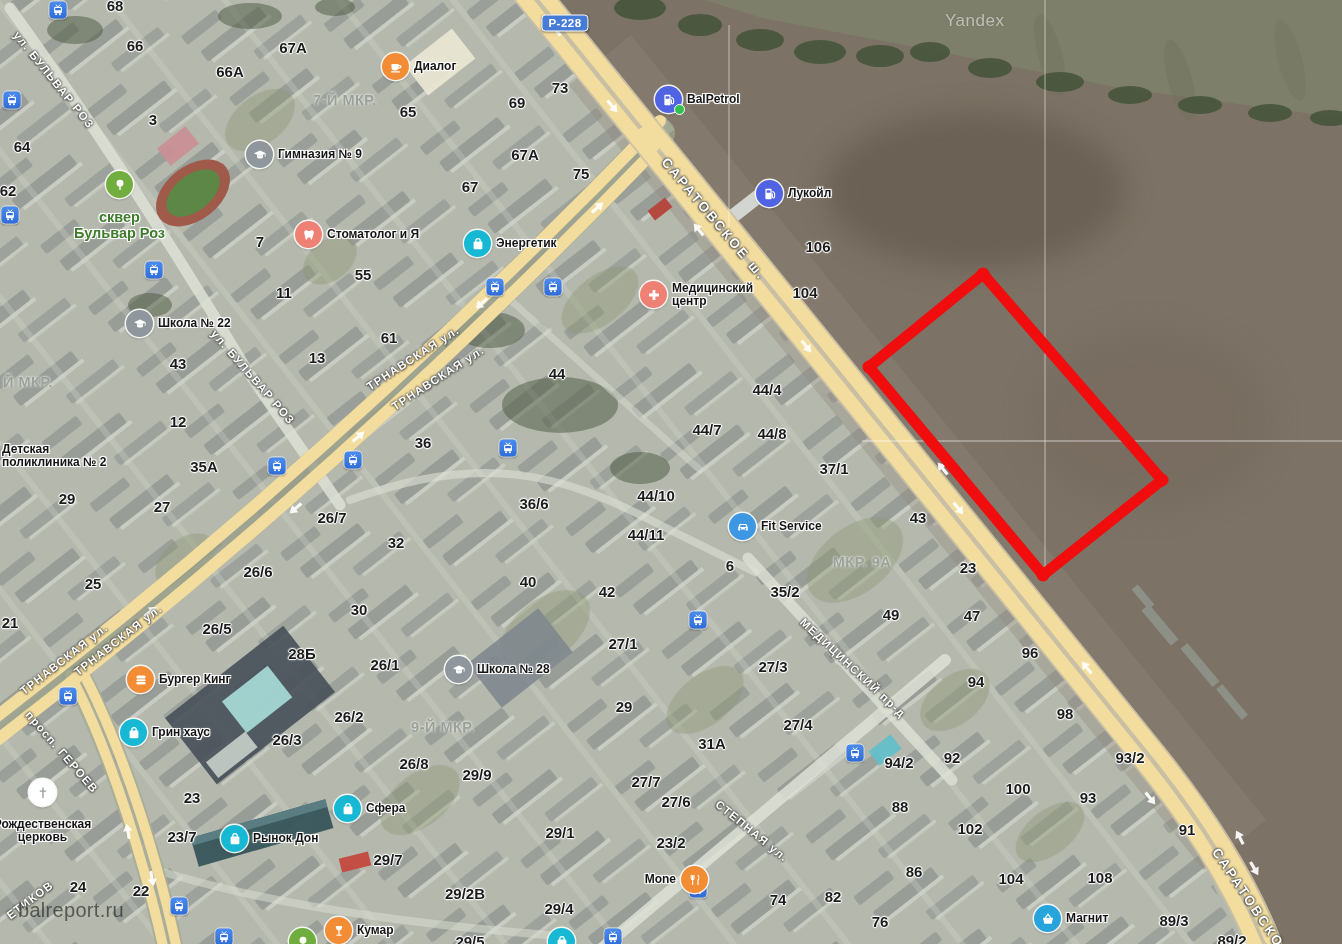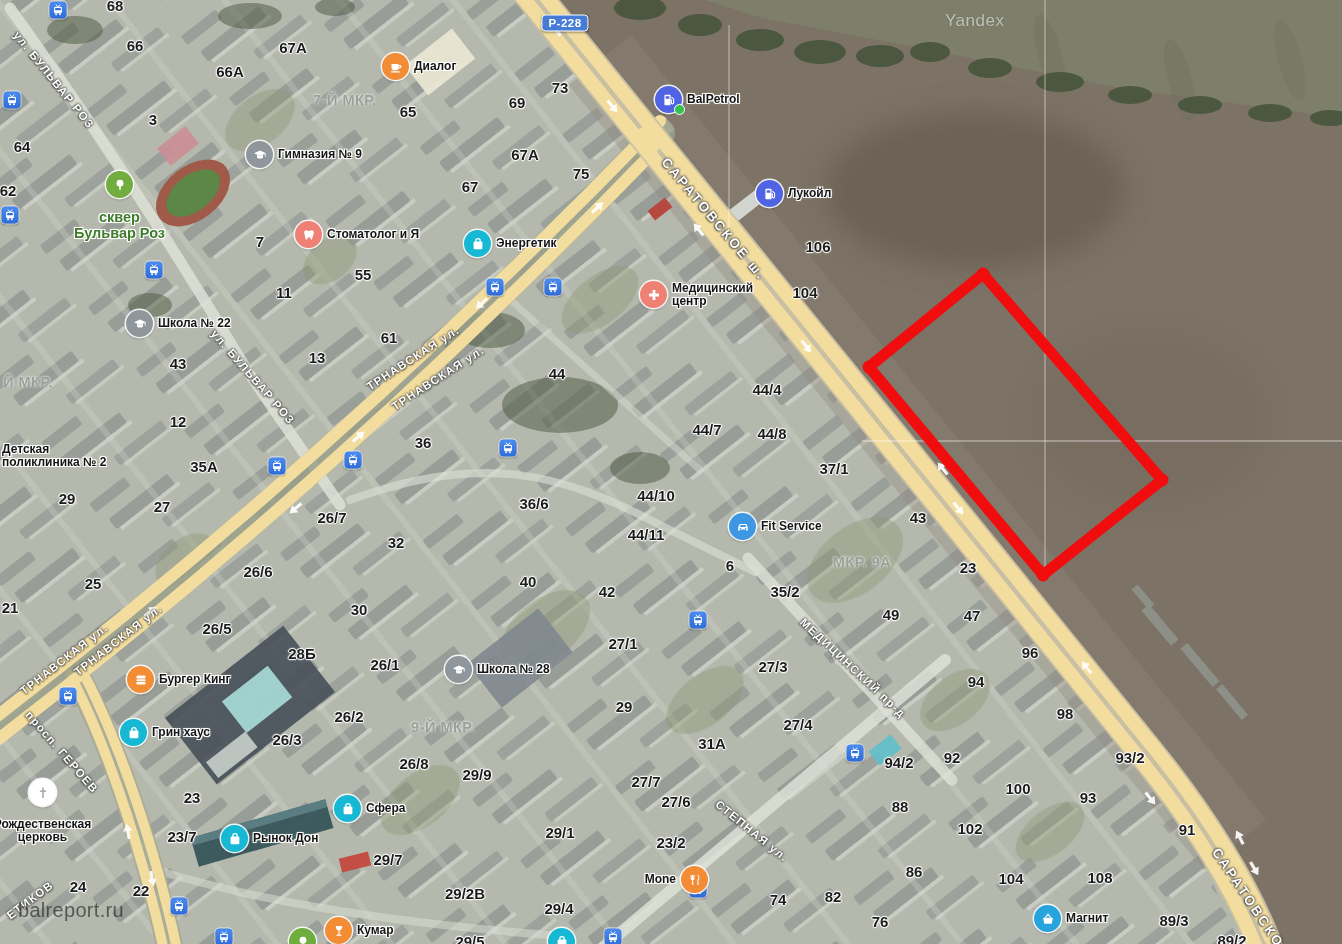--- a/index.html
+++ b/index.html
@@ -262,21 +262,21 @@
       <span class="lbl num" style="left: 363px; top: 274px;">55</span>
       <span class="lbl num" style="left: 272px; top: 292px; margin-left: 12px;">11</span>
       <span class="lbl num" style="left: 389px; top: 337px;">61</span>
       <span class="lbl num" style="left: 317px; top: 357px;">13</span>
       <span class="lbl num" style="left: 178px; top: 363px;">43</span>
       <span class="lbl num" style="left: 178px; top: 421px;">12</span>
       <span class="lbl num" style="left: 204px; top: 466px;">35А</span>
       <span class="lbl num" style="left: 67px; top: 498px;">29</span>
       <span class="lbl num" style="left: 162px; top: 506px;">27</span>
       <span class="lbl num" style="left: 93px; top: 583px;">25</span>
-      <span class="lbl num" style="left: 10px; top: 607px;">21</span>
+      <span class="lbl num" style="left: 10px; top: 622px;">21</span>
       <span class="lbl num" style="left: 818px; top: 246px;">106</span>
       <span class="lbl num" style="left: 805px; top: 292px;">104</span>
       <span class="lbl num" style="left: 557px; top: 373px;">44</span>
       <span class="lbl num" style="left: 767px; top: 389px;">44/4</span>
       <span class="lbl num" style="left: 707px; top: 429px;">44/7</span>
       <span class="lbl num" style="left: 772px; top: 433px;">44/8</span>
       <span class="lbl num" style="left: 834px; top: 468px;">37/1</span>
       <span class="lbl num" style="left: 656px; top: 495px;">44/10</span>
       <span class="lbl num" style="left: 646px; top: 534px;">44/11</span>
       <span class="lbl num" style="left: 423px; top: 442px;">36</span>

